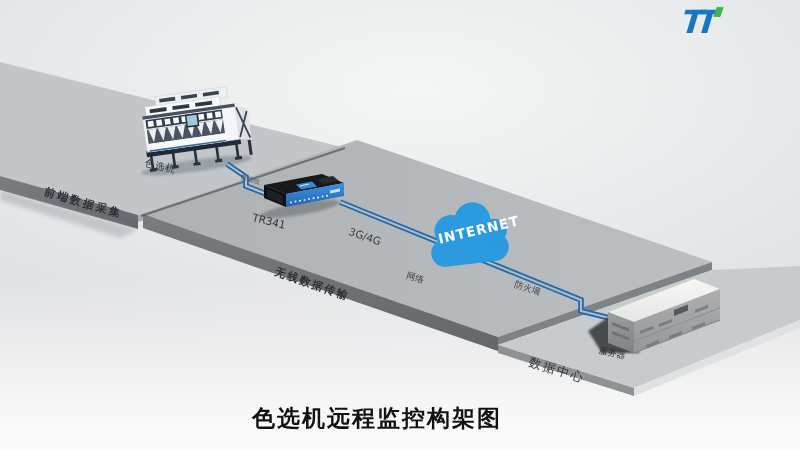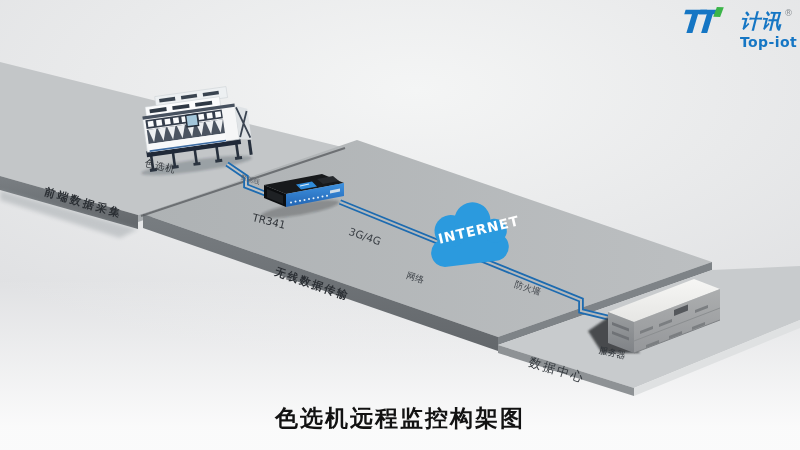--- a/index.html
+++ b/index.html
@@ -20,21 +20,21 @@
   .lbl-cable{left:242px;top:174px;transform:rotate(17deg);font-size:6.5px;color:#5a6068;}
   .lbl-router{left:254px;top:212px;transform:rotate(14deg);font-size:10.5px;color:#2f3338;}
   .lbl-main{left:277px;top:266px;transform:rotate(19deg);font-size:11px;letter-spacing:2px;color:#2b2f34;font-weight:600;}
   .lbl-3g4g{left:351px;top:226px;transform:rotate(19deg);font-size:10.5px;color:#3a3f45;}
   .lbl-internet{left:437px;top:233px;transform:rotate(-13deg);font-size:13.5px;font-weight:700;color:#ffffff;letter-spacing:1px;}
   .lbl-network{left:408px;top:271px;transform:rotate(18deg);font-size:9px;color:#40454b;}
   .lbl-firewall{left:516px;top:280px;transform:rotate(18deg);font-size:9px;color:#40454b;}
   .lbl-server{left:600px;top:346px;transform:rotate(13deg);font-size:9px;color:#2d3237;}
   .lbl-dc{left:531px;top:356px;transform:rotate(17deg);font-size:12.5px;letter-spacing:2px;color:#32373c;}
   .title{
-    position:absolute; left:275px; top:403px; white-space:nowrap;
+    position:absolute; left:252px; top:403px; white-space:nowrap;
     font-family:"Liberation Serif","DejaVu Serif",serif;
     font-size:23px; font-weight:600; letter-spacing:2px; color:#121212;
   }
   .logo{position:absolute; left:682px; top:6px; display:flex; align-items:flex-start;}
   .logo-mark{position:relative; width:52px; height:40px;}
   .logo-mark .tt{
     display:inline-block; font-style:italic; font-weight:900; font-size:32px;
     letter-spacing:-8px; line-height:1; color:#1576c4; transform:skewX(-6deg);
   }
   .logo-mark .tick{
@@ -240,23 +240,17 @@
   <div class="lbl lbl-network">网络</div>
   <div class="lbl lbl-firewall">防火墙</div>
   <div class="lbl lbl-server">服务器</div>
   <div class="lbl lbl-dc">数据中心</div>
 
   <div class="logo">
     <div class="logo-mark">
       <span class="tt">TT</span>
       <span class="tick"></span>
     </div>
-    <div class="logo-text">
-      <div>
-        <span class="cn">计讯</span><span class="reg">®</span>
-      </div>
-      <div class="en">Top-iot</div>
-    </div>
   </div>
 
   <div class="title">色选机远程监控构架图</div>
 
 </div>
 
 </body></html>

